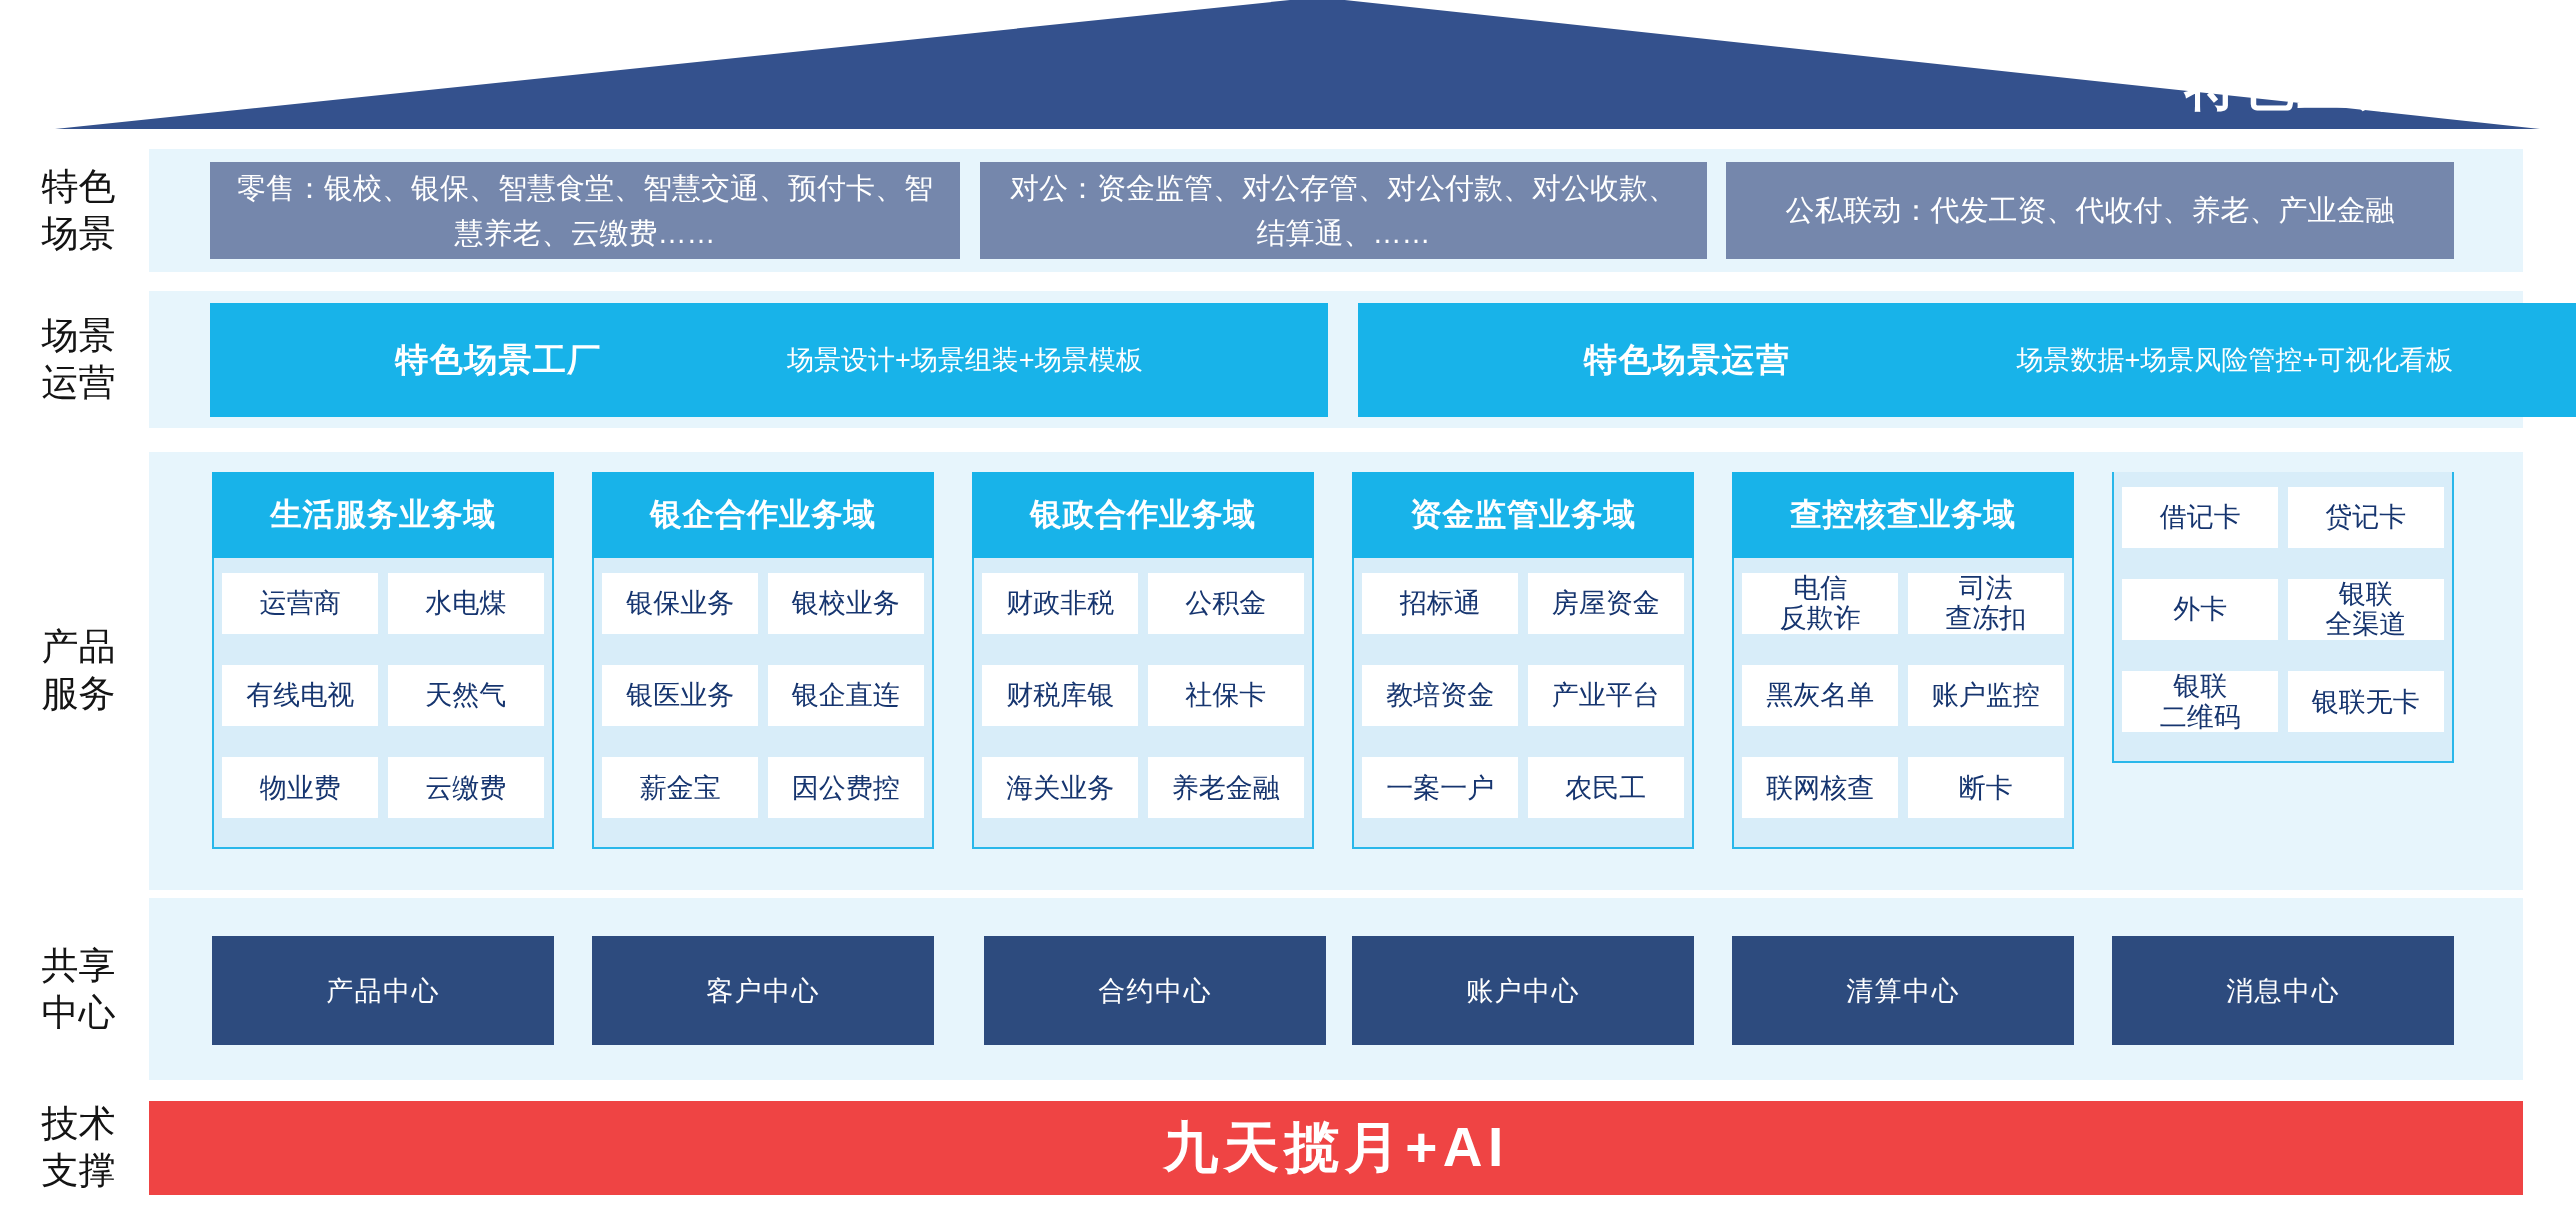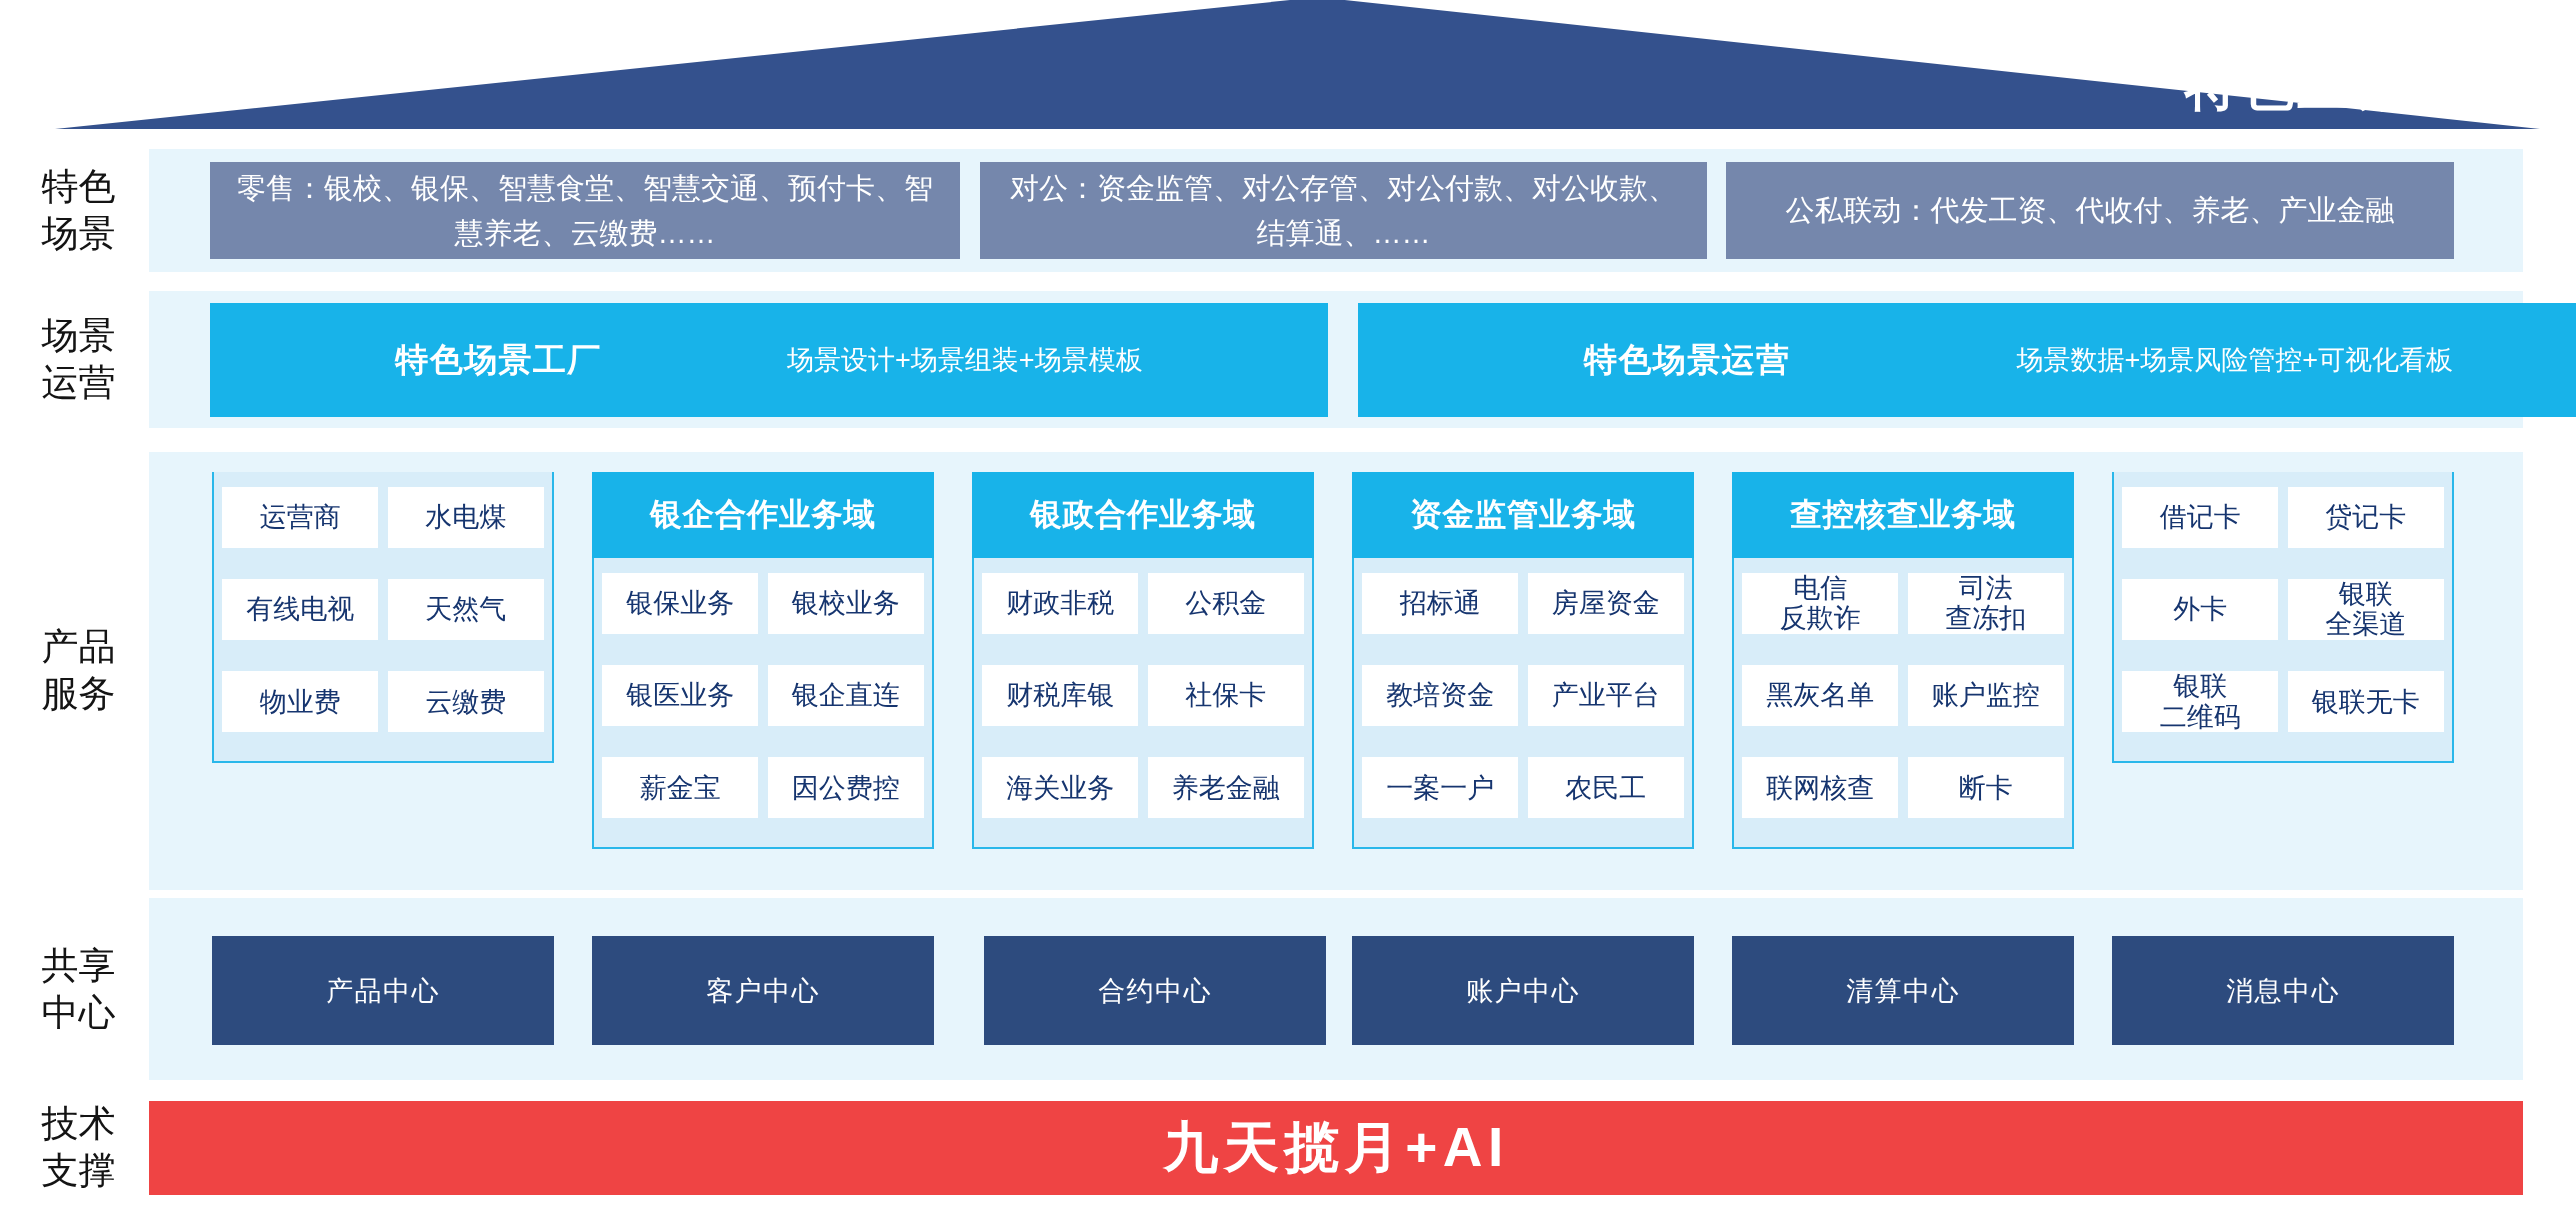--- a/index.html
+++ b/index.html
@@ -91,20 +91,21 @@
   <div class="opbox-sub">场景设计+场景组装+场景模板</div>
 </div>
 <div class="opbox" style="left:1358px;width:1321px">
   <div class="opbox-title">特色场景运营</div>
   <div class="opbox-sub">场景数据+场景风险管控+可视化看板</div>
 </div>
 
 <div class="band band3"></div>
 
 <div class="pcol" style="left:212px">
+  <div class="pcol-header">生活服务业务域</div>
   <div class="pcol-body">
     <div class="cell">运营商</div>
     <div class="cell">水电煤</div>
     <div class="cell">有线电视</div>
     <div class="cell">天然气</div>
     <div class="cell">物业费</div>
     <div class="cell">云缴费</div>
   </div>
 </div>
 

